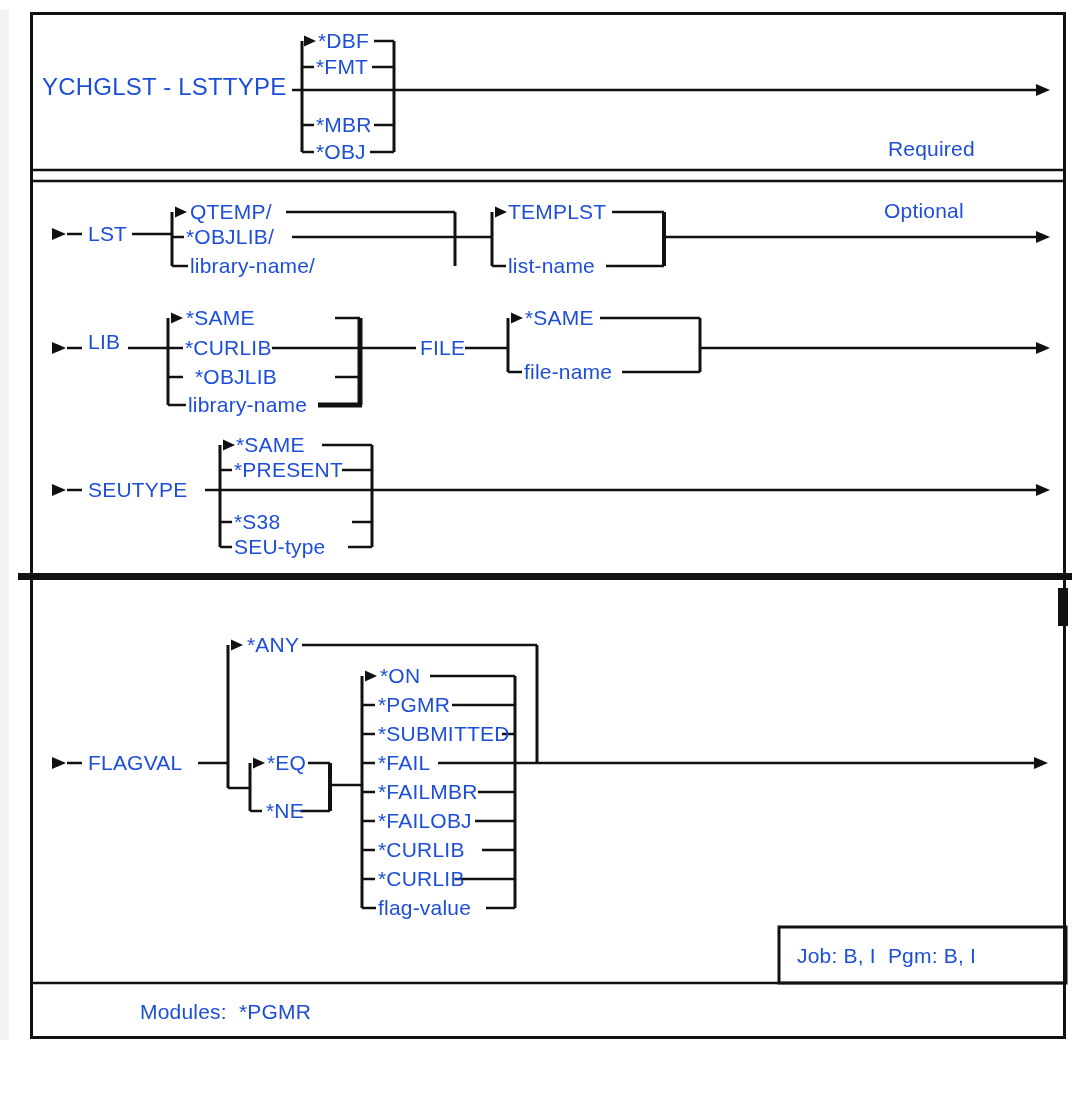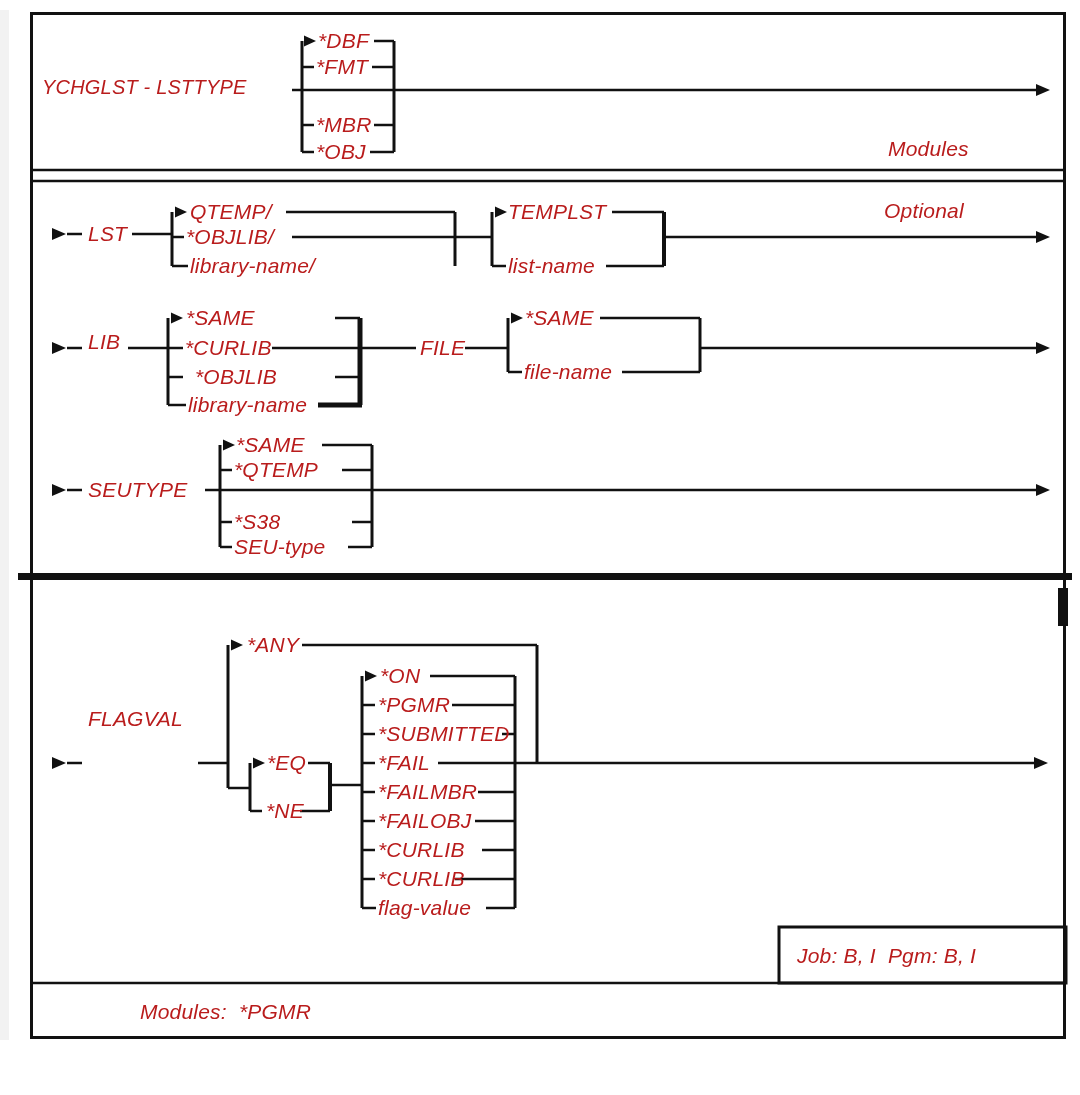--- a/index.html
+++ b/index.html
@@ -2,23 +2,23 @@
 <html><head>
 <meta charset="utf-8">
 <style>
   html,body{margin:0;padding:0;background:#ffffff;}
   #page{
     position:relative;width:1080px;height:1095px;background:#ffffff;
     font-family:"Liberation Sans","DejaVu Sans",sans-serif;color:#1e1e1e;overflow:hidden;
   }
   .lbl{
     position:absolute;font-size:21px;line-height:26px;white-space:pre;
-    color:#b91c1c;letter-spacing:0.2px;font-style:italic;
+    color:#1d4ed8;letter-spacing:0.2px;
   }
-  .lbl.cmd{font-size:20px;}
+  .lbl.cmd{font-size:24px;}
   svg{position:absolute;left:0;top:0;}
   .scanstrip{position:absolute;left:0;top:10px;width:9px;height:1030px;background:#f2f2f2;}
 </style>
 </head>
 <body>
 
 <div id="page">
 
   <div class="scanstrip"></div>
 
@@ -153,46 +153,46 @@
       <path d="M1036 484 L1050 490 L1036 496 Z"></path>
       <path d="M1034 757 L1048 763 L1034 769 Z"></path>
     </g>
   </svg>
 
   <div class="lbl cmd" style="left:42px;top:74px">YCHGLST - LSTTYPE</div>
   <div class="lbl" style="left:318px;top:28px">*DBF</div>
   <div class="lbl" style="left:316px;top:54px">*FMT</div>
   <div class="lbl" style="left:316px;top:112px">*MBR</div>
   <div class="lbl" style="left:316px;top:139px">*OBJ</div>
-  <div class="lbl" style="left:888px;top:136px">Modules</div>
+  <div class="lbl" style="left:888px;top:136px">Required</div>
 
   <div class="lbl" style="left:88px;top:221px">LST</div>
   <div class="lbl" style="left:190px;top:199px">QTEMP/</div>
   <div class="lbl" style="left:186px;top:224px">*OBJLIB/</div>
   <div class="lbl" style="left:190px;top:253px">library-name/</div>
   <div class="lbl" style="left:508px;top:199px">TEMPLST</div>
   <div class="lbl" style="left:508px;top:253px">list-name</div>
   <div class="lbl" style="left:884px;top:198px">Optional</div>
 
   <div class="lbl" style="left:88px;top:329px">LIB</div>
   <div class="lbl" style="left:186px;top:305px">*SAME</div>
   <div class="lbl" style="left:185px;top:335px">*CURLIB</div>
   <div class="lbl" style="left:195px;top:364px">*OBJLIB</div>
   <div class="lbl" style="left:188px;top:392px">library-name</div>
   <div class="lbl" style="left:420px;top:335px">FILE</div>
   <div class="lbl" style="left:525px;top:305px">*SAME</div>
   <div class="lbl" style="left:524px;top:359px">file-name</div>
 
   <div class="lbl" style="left:88px;top:477px">SEUTYPE</div>
   <div class="lbl" style="left:236px;top:432px">*SAME</div>
-  <div class="lbl" style="left:234px;top:457px">*QTEMP</div>
+  <div class="lbl" style="left:234px;top:457px">*PRESENT</div>
   <div class="lbl" style="left:234px;top:509px">*S38</div>
   <div class="lbl" style="left:234px;top:534px">SEU-type</div>
 
-  <div class="lbl" style="left:88px;top:706px">FLAGVAL</div>
+  <div class="lbl" style="left:88px;top:750px">FLAGVAL</div>
   <div class="lbl" style="left:247px;top:632px">*ANY</div>
   <div class="lbl" style="left:267px;top:750px">*EQ</div>
   <div class="lbl" style="left:266px;top:798px">*NE</div>
   <div class="lbl" style="left:380px;top:663px">*ON</div>
   <div class="lbl" style="left:378px;top:692px">*PGMR</div>
   <div class="lbl" style="left:378px;top:721px">*SUBMITTED</div>
   <div class="lbl" style="left:378px;top:750px">*FAIL</div>
   <div class="lbl" style="left:378px;top:779px">*FAILMBR</div>
   <div class="lbl" style="left:378px;top:808px">*FAILOBJ</div>
   <div class="lbl" style="left:378px;top:837px">*CURLIB</div>

